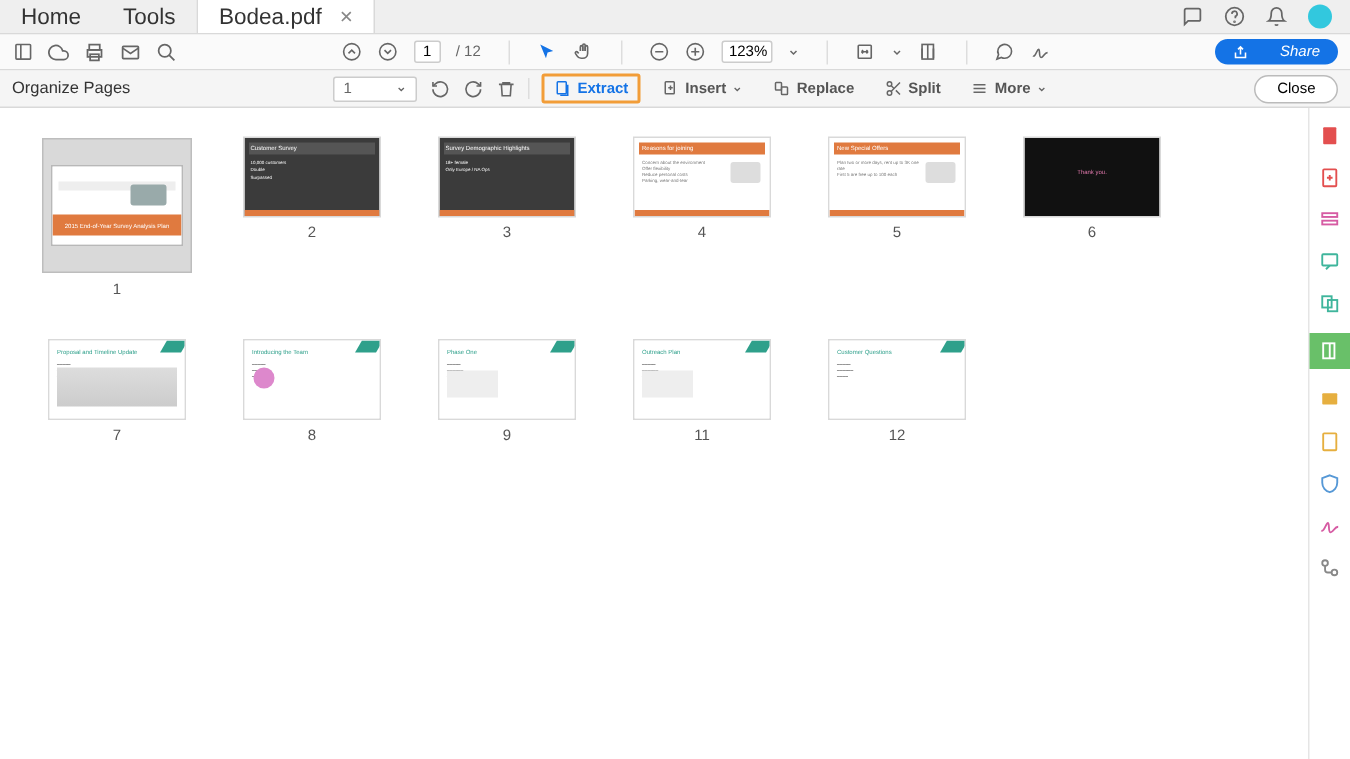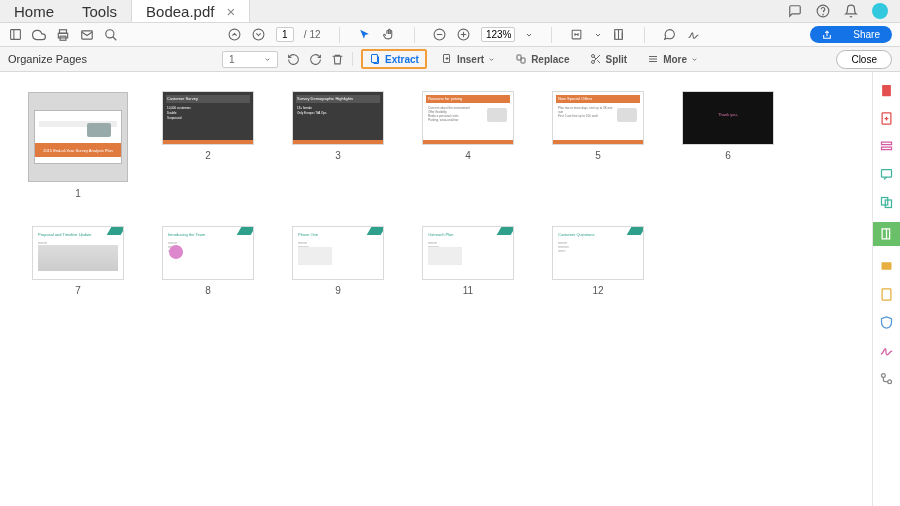--- a/index.html
+++ b/index.html
@@ -12,21 +12,21 @@
 .topbar .spacer { flex: 1; }
 .topbar .top-icons { display: flex; gap: 14px; padding-right: 12px; align-items: center; }
 .top-icon { width: 14px; height: 14px; display: flex; align-items: center; justify-content: center; color: #666; cursor: pointer; }
 
 .toolbar { display: flex; align-items: center; height: 24px; background: #fafafa; border-bottom: 1px solid #d9d9d9; padding: 0 8px; font-size: 11px; color: #555; }
 .toolbar .tb-group { display: flex; align-items: center; gap: 10px; }
 .toolbar .tb-icon { width: 14px; height: 14px; cursor: pointer; color: #666; display: flex; align-items: center; justify-content: center; }
 .toolbar .divider { width: 1px; height: 16px; background: #ddd; margin: 0 8px; }
 .toolbar .page-input { width: 18px; font-size: 10px; text-align: center; border: 1px solid #ccc; border-radius: 2px; padding: 1px 2px; }
 .toolbar .zoom-input { width: 34px; font-size: 10px; text-align: right; border: 1px solid #ccc; border-radius: 2px; padding: 1px 2px; }
-.toolbar .share-btn { background: #1473e6; color: #fff; border: none; border-radius: 10px; padding: 3px 12px; font-size: 10px; display: flex; align-items: center; gap: 21px; cursor: pointer; }
+.toolbar .share-btn { background: #1473e6; color: #fff; border: none; border-radius: 10px; padding: 3px 12px; font-size: 10px; display: flex; align-items: center; gap: 21px; cursor: pointer; font-style: italic; }
 
 .subtoolbar { display: flex; align-items: center; height: 25px; background: #f5f5f5; border-bottom: 1px solid #d9d9d9; font-size: 11px; color: #333; padding: 0 8px; }
 .subtoolbar .title { font-size: 11px; color: #333; }
 .subtoolbar .center-tools { position: absolute; left: 50%; transform: translateX(-228px); display: flex; align-items: center; gap: 8px; }
 .subtoolbar .page-num { width: 56px; border: 1px solid #ccc; font-size: 10px; padding: 2px 6px; border-radius: 2px; color: #666; background: #fff; display: flex; justify-content: space-between; align-items: center; }
 .subtoolbar .sub-icon { width: 14px; height: 14px; color: #666; cursor: pointer; display: flex; align-items: center; justify-content: center; }
 .subtoolbar .action-btn { display: flex; align-items: center; gap: 4px; padding: 3px 6px; font-size: 10px; color: #555; cursor: pointer; border-radius: 2px; font-weight: bold; }
 .subtoolbar .action-btn.highlight { border: 2px solid #f29d38; color: #1473e6; padding: 2px 6px; }
 .subtoolbar .close-btn { margin-left: auto; border: 1px solid #bbb; background: #fff; border-radius: 10px; padding: 3px 14px; font-size: 10px; cursor: pointer; }
 

